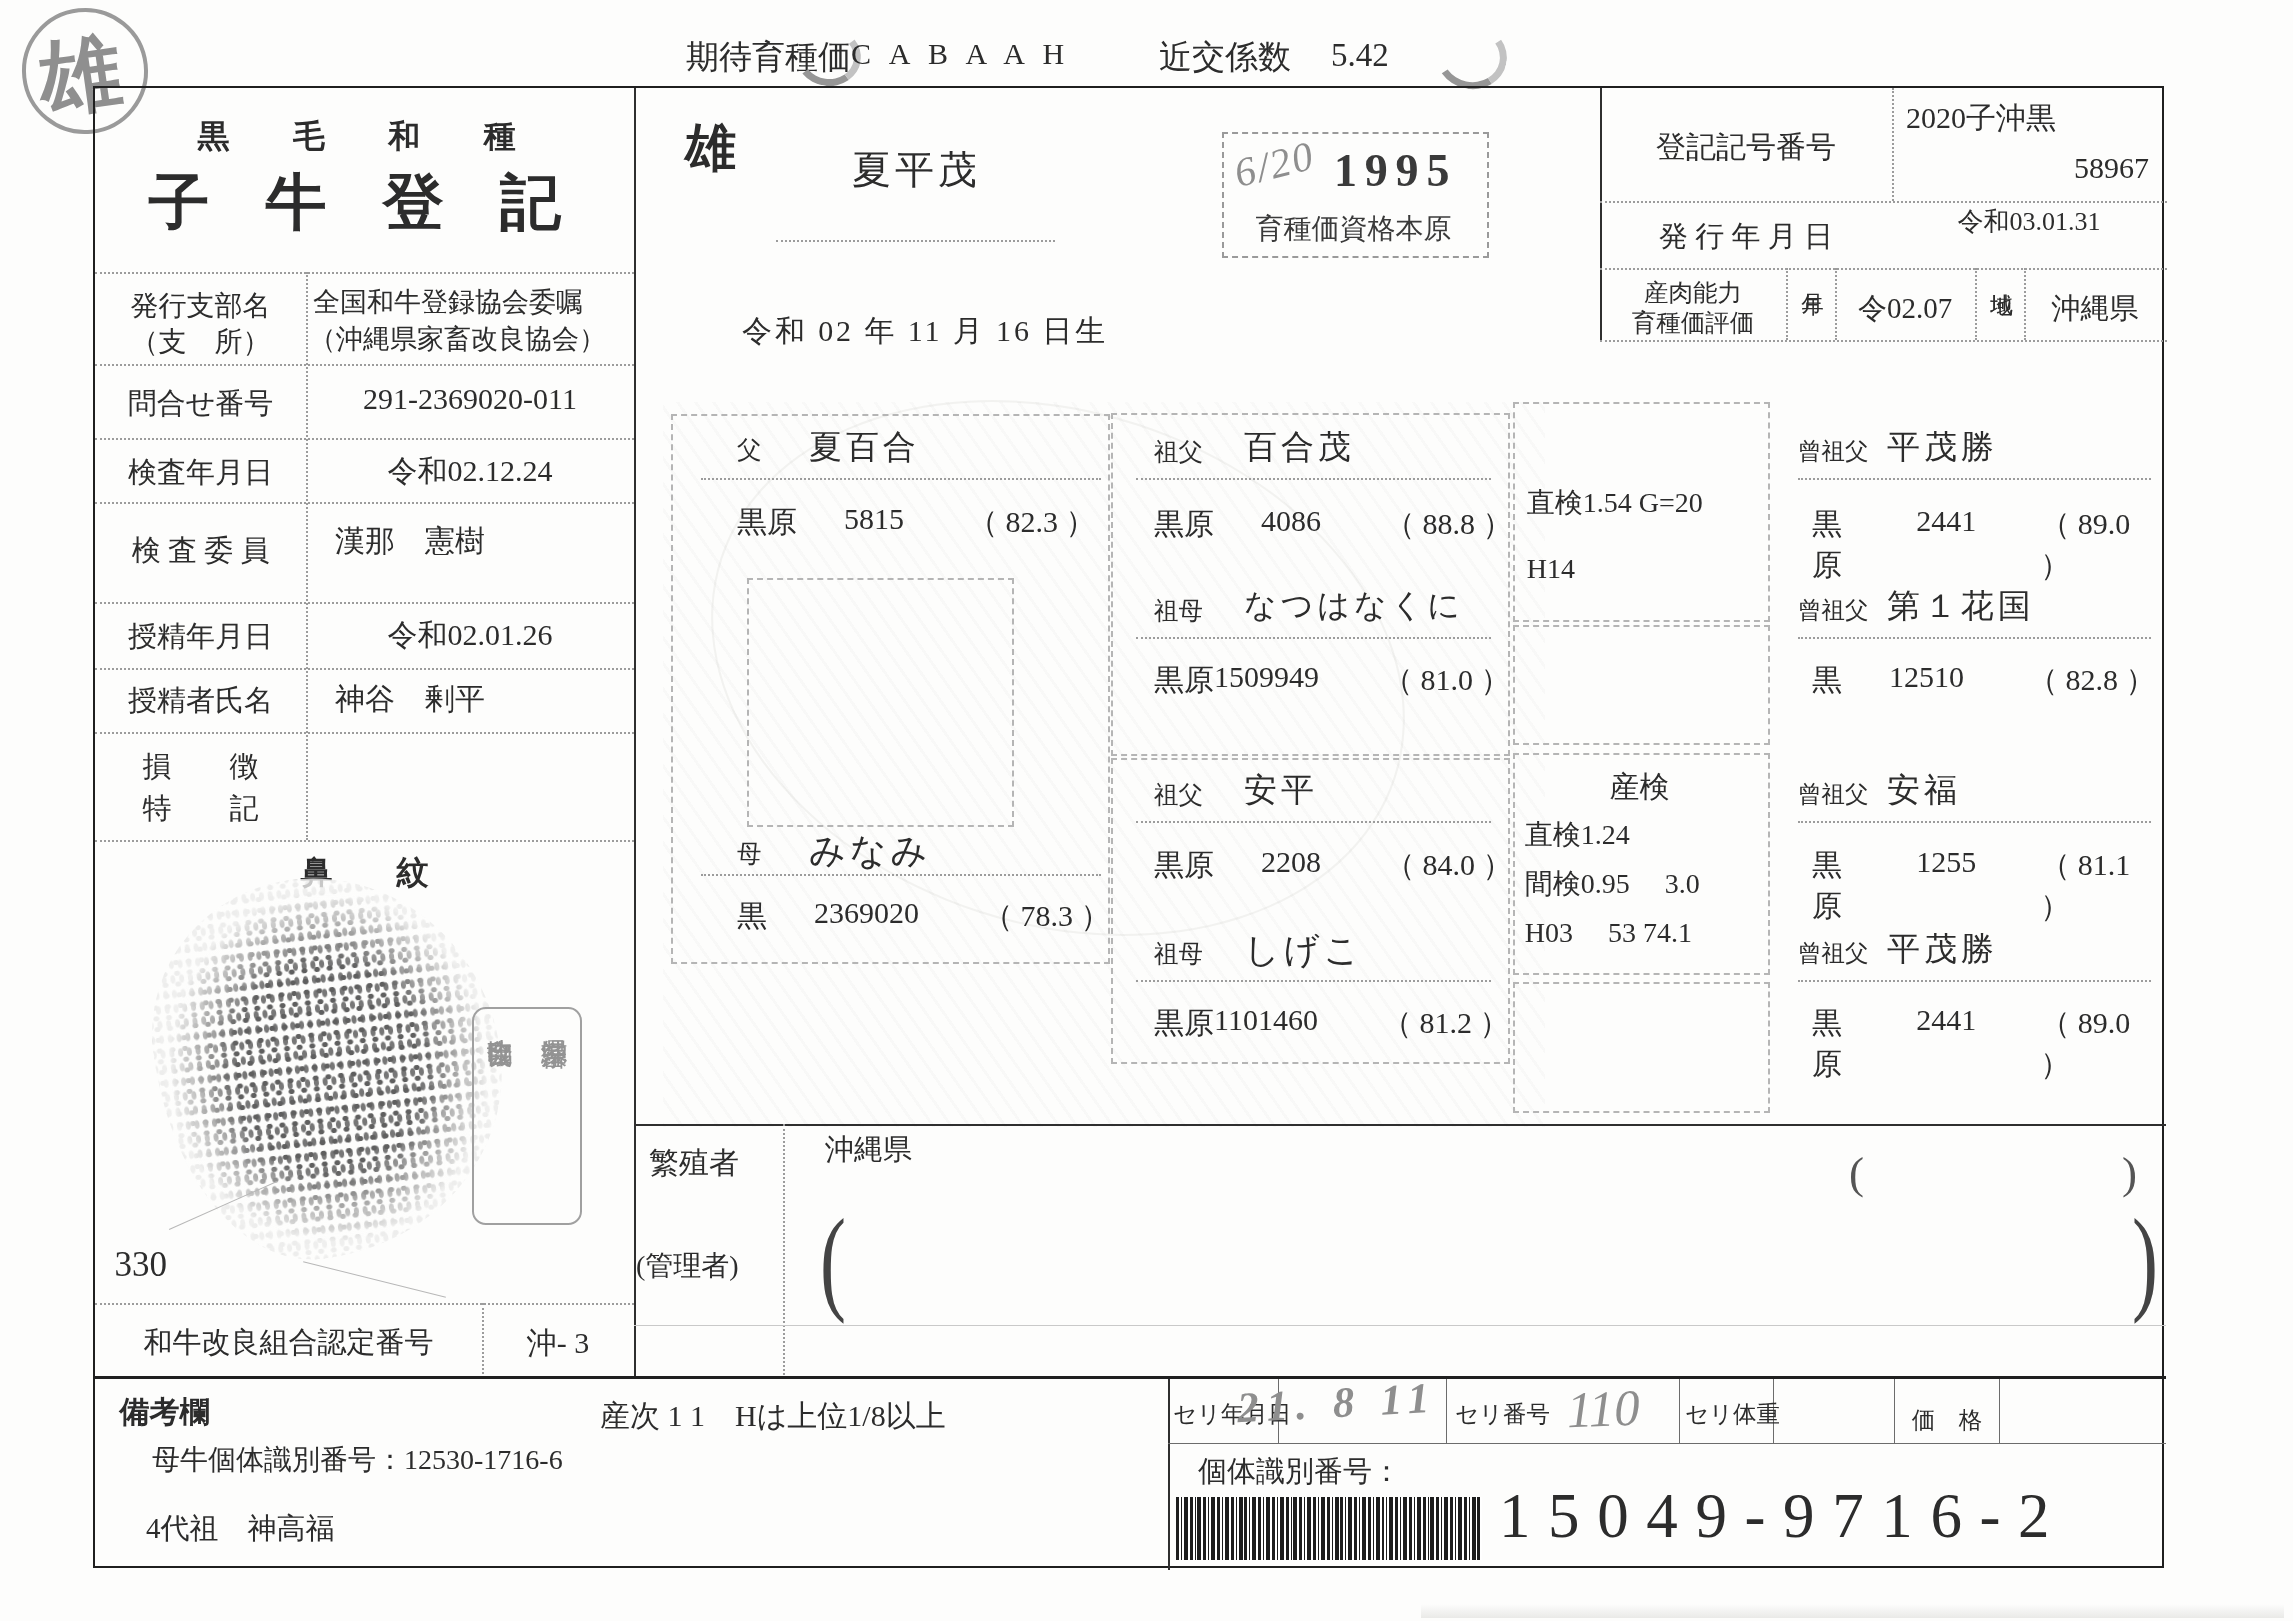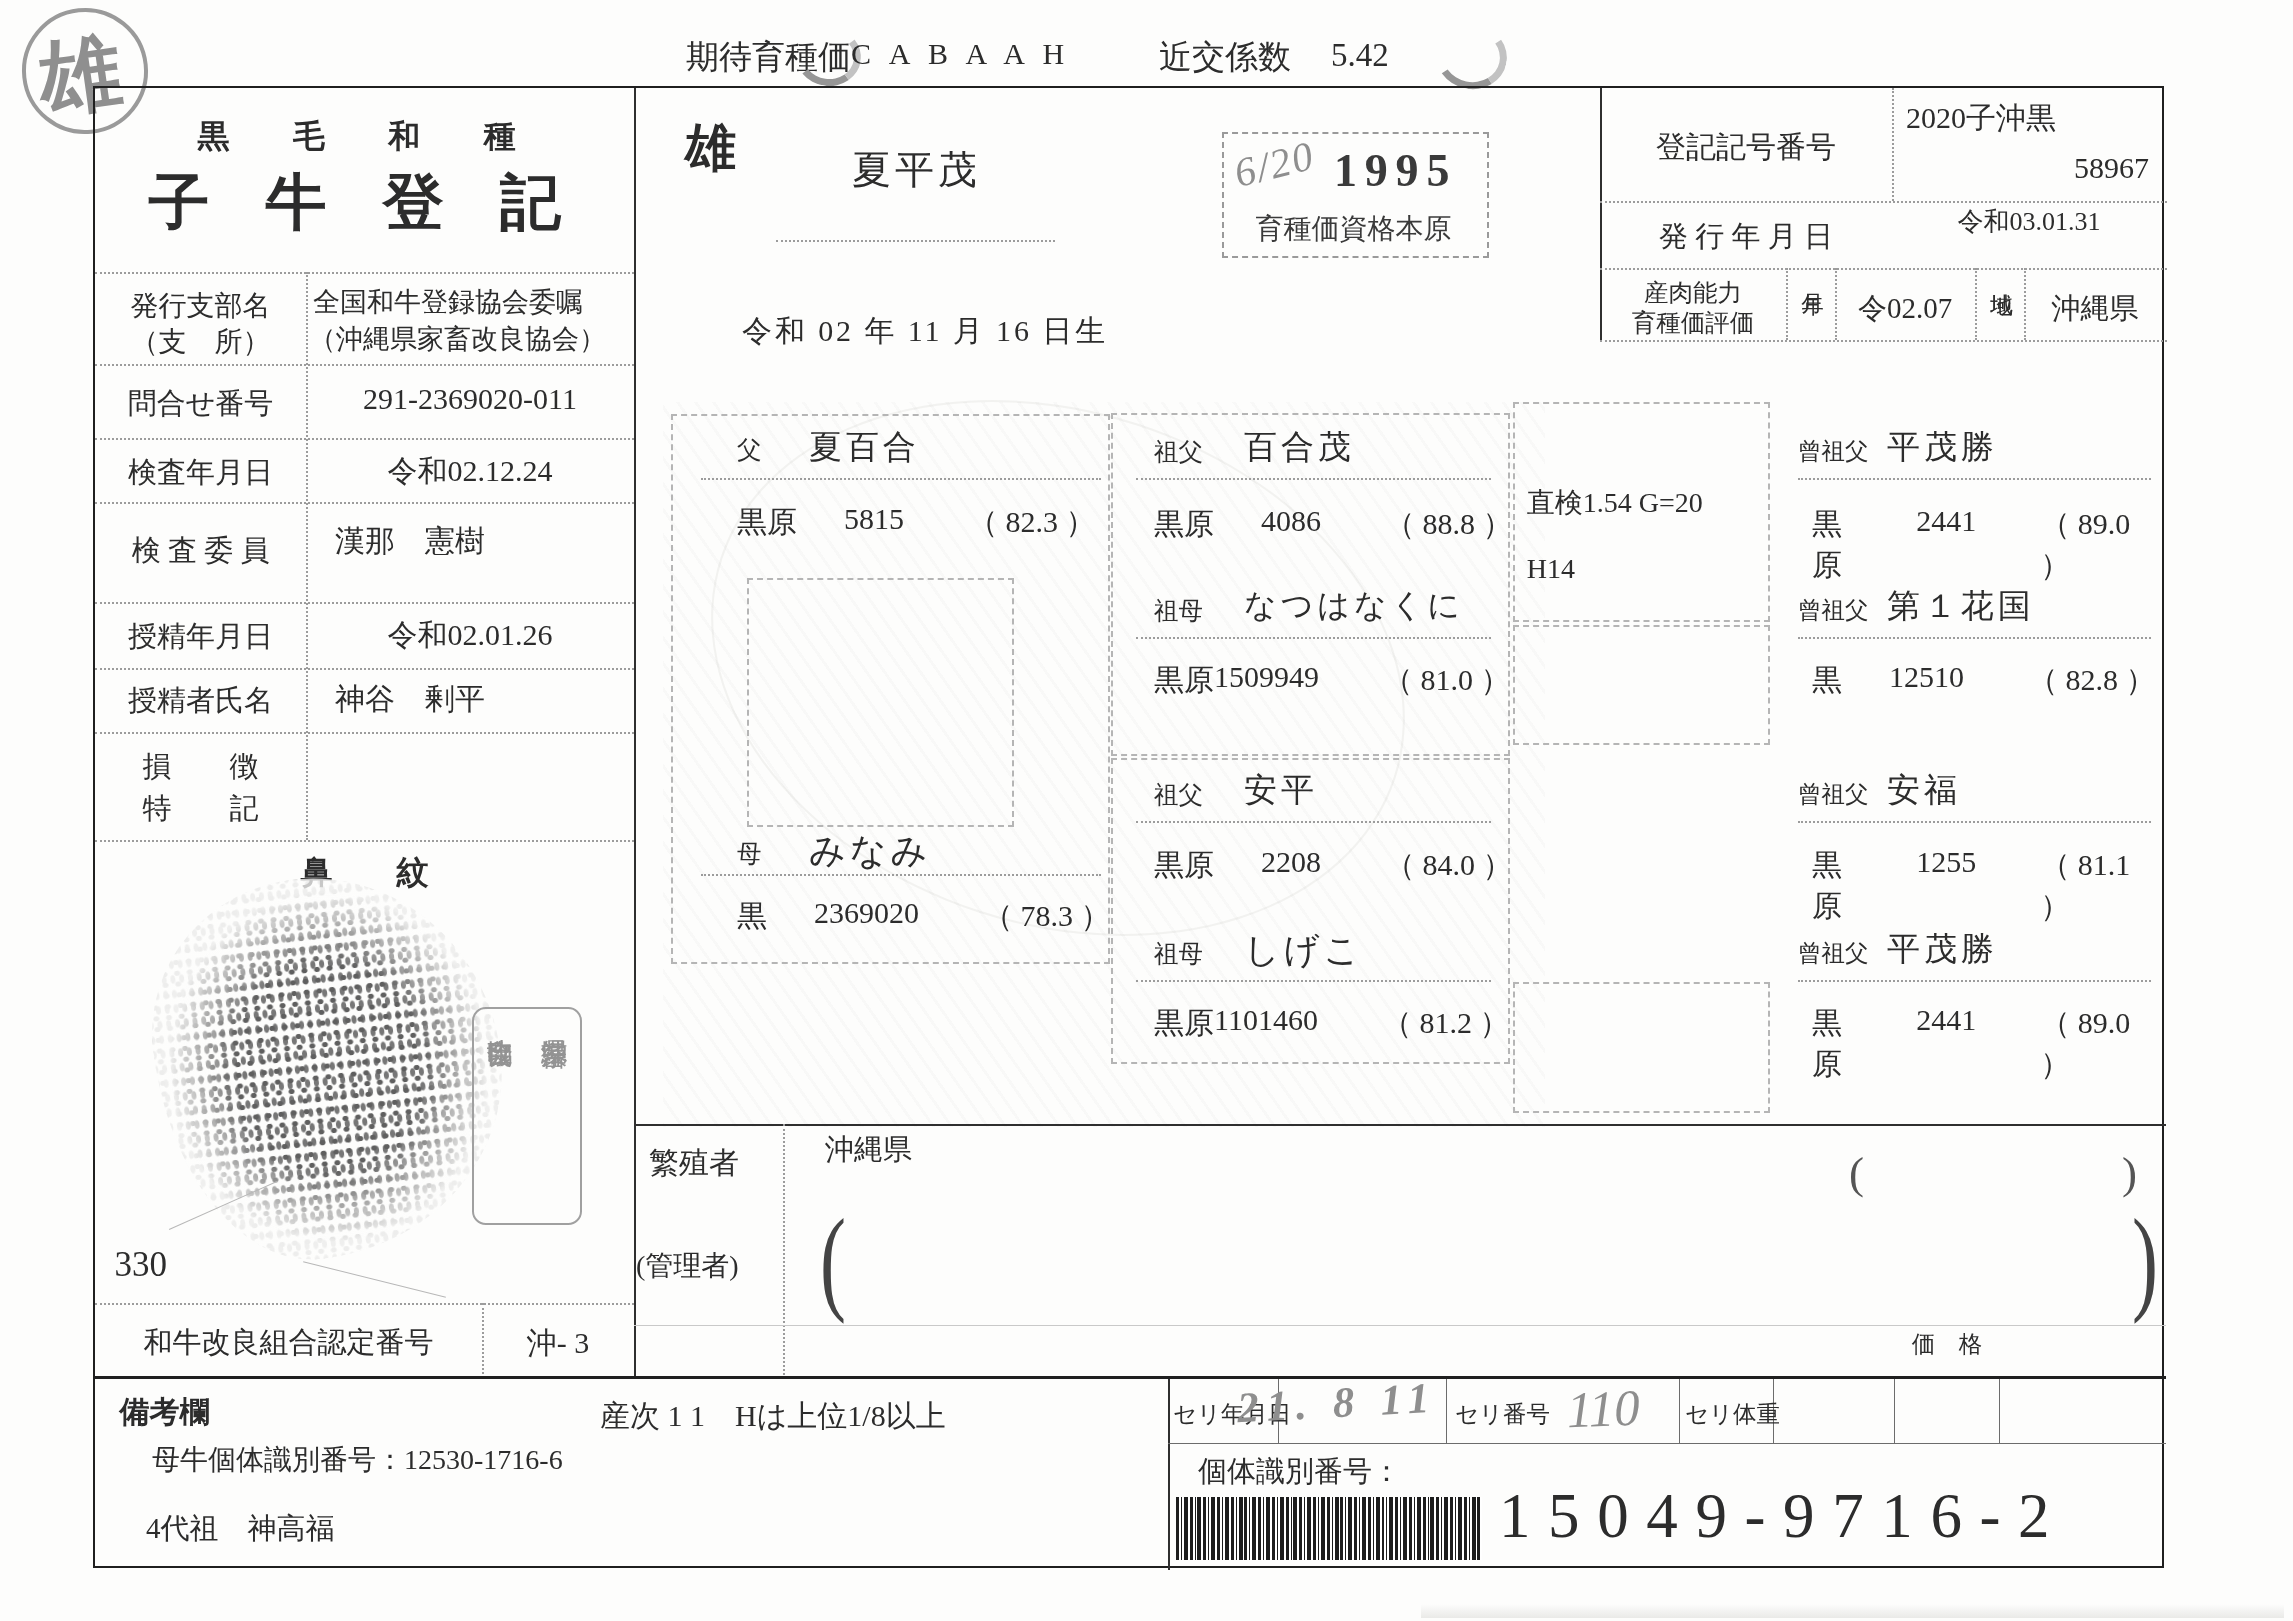--- a/index.html
+++ b/index.html
@@ -218,20 +218,26 @@
       <span>黒原</span>
         <span class="num tight">1101460</span>
         <span class="score">（ 81.2 ）</span>
     </div>
 
     <div class="dashbox a" style="left:1418px;top:314px;width:253px;height:216px;border-color:#b5b5b5">
       <div class="a" style="left:11.8px;top:80px;font-size:28px">直検1.54  G=20</div>
       <div class="a" style="left:11.8px;top:149px;font-size:28px">H14</div>
     </div>
     <div class="dashbox a" style="left:1418px;top:537px;width:253px;height:116px;border-color:#b5b5b5"></div>
+    <div class="dashbox a" style="left:1418px;top:665px;width:253px;height:218px;border-color:#b5b5b5">
+      <div class="ctr a" style="left:0;top:11.8px;width:249px;font-size:30px">産検</div>
+      <div class="a" style="left:9.8px;top:61px;font-size:28px">直検1.24</div>
+      <div class="a" style="left:9.8px;top:110px;font-size:28px">間検0.95　 3.0</div>
+      <div class="a" style="left:9.8px;top:159px;font-size:28px">H03　 53  74.1</div>
+    </div>
     <div class="dashbox a" style="left:1418px;top:894px;width:253px;height:127px;border-color:#b5b5b5"></div>
 
     <div class="pedrel a" style="left:1703px;top:347px;font-size:23.5px">曾祖父</div>
     <div class="pedname a" style="left:1792px;top:337px">平茂勝</div>
     <div class="dh a" style="left:1703px;top:390px;width:353px"></div>
     <div class="pedval a" style="left:1717px;top:416px">
       <span>黒原</span>
         <span class="num">2441</span>
         <span class="score">（ 89.0 ）</span>
     </div>
@@ -288,21 +294,21 @@
     <div class="a" style="left:1584px;top:1291px;width:1px;height:64px;background:#6c6c6c"></div>
     <div class="a" style="left:1678px;top:1291px;width:1px;height:64px;background:#6c6c6c"></div>
     <div class="a" style="left:1799px;top:1291px;width:1px;height:64px;background:#6c6c6c"></div>
     <div class="a" style="left:1904px;top:1291px;width:1px;height:64px;background:#6c6c6c"></div>
 
     <div class="a" style="left:1078px;top:1310px;font-size:23.5px">セリ年月日</div>
     <div class="hand a" style="left:1142px;top:1290px;font-size:43px;letter-spacing:7.8px;transform:rotate(-3deg);font-weight:bold">21. 8 11</div>
     <div class="a" style="left:1360px;top:1310px;font-size:23.5px">セリ番号</div>
     <div class="hand a" style="left:1472px;top:1292px;font-size:51px;transform:rotate(-2deg)">110</div>
     <div class="a" style="left:1590px;top:1310px;font-size:23.5px">セリ体重</div>
-    <div class="ctr a" style="left:1799px;top:1240px;width:106px;font-size:23.5px">価　格</div>
+    <div class="ctr a" style="left:1799px;top:1316px;width:106px;font-size:23.5px">価　格</div>
 
     <div class="a" style="left:1103px;top:1364px;font-size:29px">個体識別番号：</div>
     <div class="barcode a" style="left:1081px;top:1409px;width:306px;height:63px"></div>
     <div class="a" style="left:1404px;top:1392px;font-size:63px;letter-spacing:17.6px">15049-9716-2</div>
 
   </div>
 
   <div class="a" style="left:1421px;top:1604px;width:863px;height:13.7px;background:linear-gradient(#fdfdfc,#d9d9d6);opacity:.55"></div>
 
 </div>

